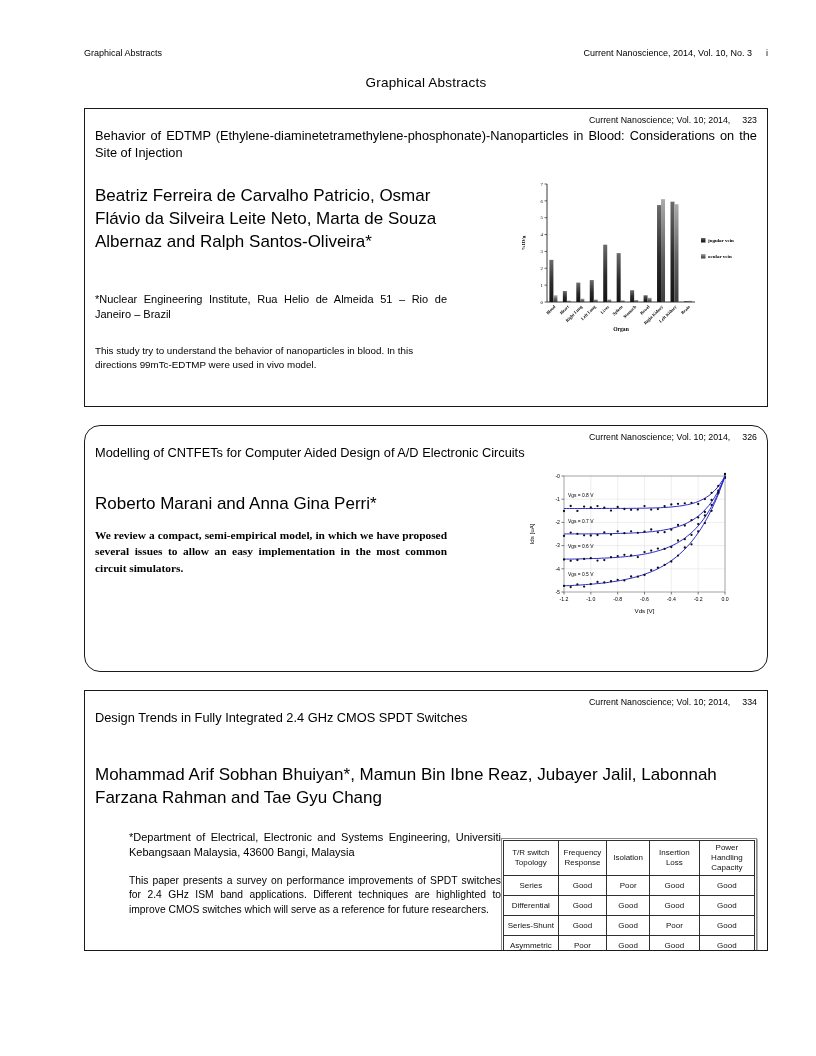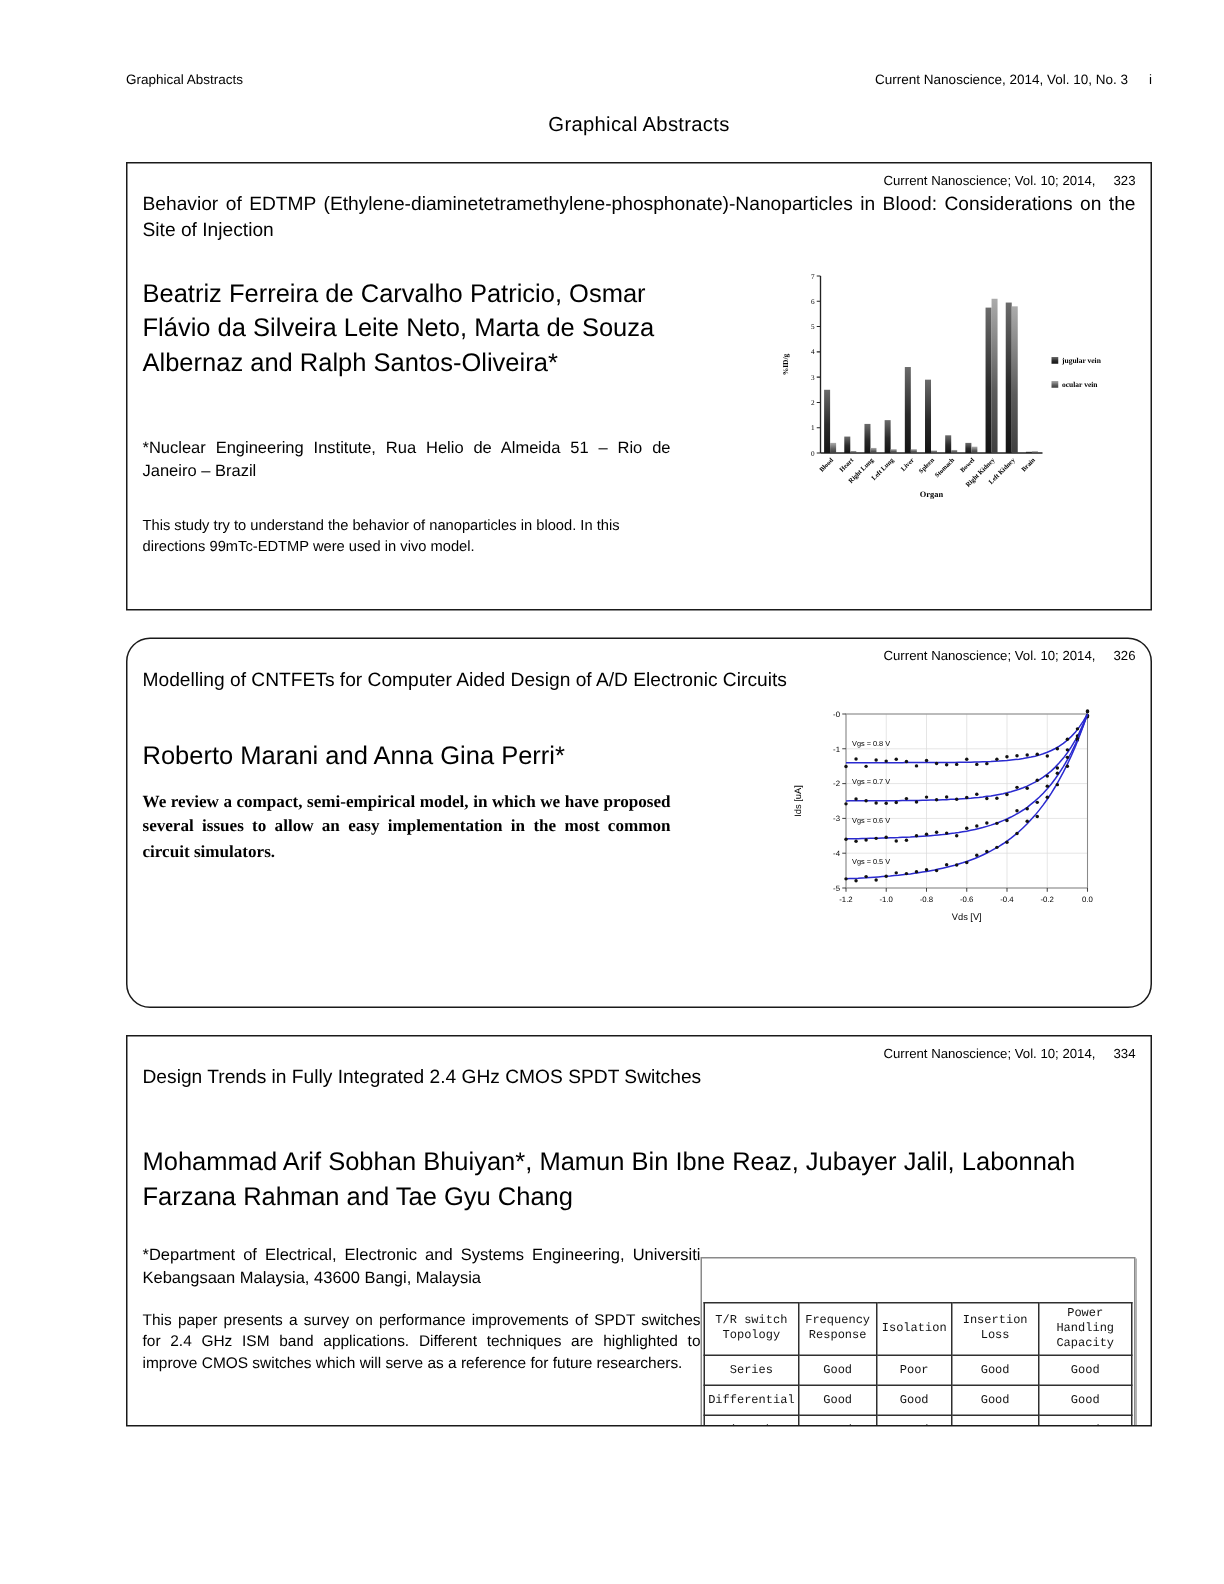--- a/index.html
+++ b/index.html
@@ -13,39 +13,39 @@
   .box2{height:247px;border-radius:16px;}
   .box3{height:261px;}
   .journal-ref{text-align:right;font-size:8.8px;}
   .journal-ref .pagenum{display:inline-block;margin-left:12px;}
   .abs-title{font-size:12.8px;line-height:1.32;margin-top:3px;}
   .justify{text-align:justify;}
   .abs-row{display:flex;align-items:flex-start;}
   .box1 .abs-row{margin-top:14px;}
   .box2 .abs-row{margin-top:2px;}
   .left-col{width:352px;flex:none;}
-  .box3 .left-col{width:372px;}
+  .box3 .left-col{width:372px;margin-left:34px;}
   .authors{font-size:17px;line-height:1.38;}
   .affiliation{font-size:11px;line-height:1.38;}
   .summary-sm{font-size:9.8px;line-height:1.4;}
   .summary-md{font-size:10.3px;line-height:1.4;}
   .summary-serif-bold{font-family:"Liberation Serif",serif;font-weight:bold;font-size:11.4px;line-height:1.42;}
   .figure{margin-left:auto;}
   .fig-line{margin-right:20px;}
   .box1 .authors{margin-top:8px;}
   .box1 .affiliation{margin-top:38px;}
   .box1 .summary-sm{margin-top:22px;}
   .box2 .authors{margin-top:28px;}
   .box2 .affiliation{margin-top:30px;}
   .box2 .summary-serif-bold{margin-top:12px;}
   .box3 .authors{margin-top:36px;width:100%;}
   .box3 .abs-row{margin-top:20px;}
   .box3 .summary-md{margin-top:14px;}
   .tbl-wrap{margin-left:auto;margin-top:8px;border:1px solid #8a8a8a;padding:1px;background:#fff;box-shadow:1px 1px 0 #b5b5b5;}
-  table.cmp{border-collapse:collapse;font-family:Liberation Mono, monospace;font-size:8px;color:#111;margin-top:28px;}
+  table.cmp{border-collapse:collapse;font-family:Liberation Sans, sans-serif;font-size:8px;color:#111;}
   table.cmp th,table.cmp td{border:1px solid #2f2f2f;text-align:center;font-weight:normal;padding:2px 2px;vertical-align:middle;}
   table.cmp th{height:26px;line-height:1.25;}
   table.cmp td{height:15px;}
   .c0{width:58px;}.c1{width:50px;}.c2{width:46px;}.c3{width:60px;}.c4{width:70px;}
 </style>
 </head>
 <body>
 
 <div class="page">
 

